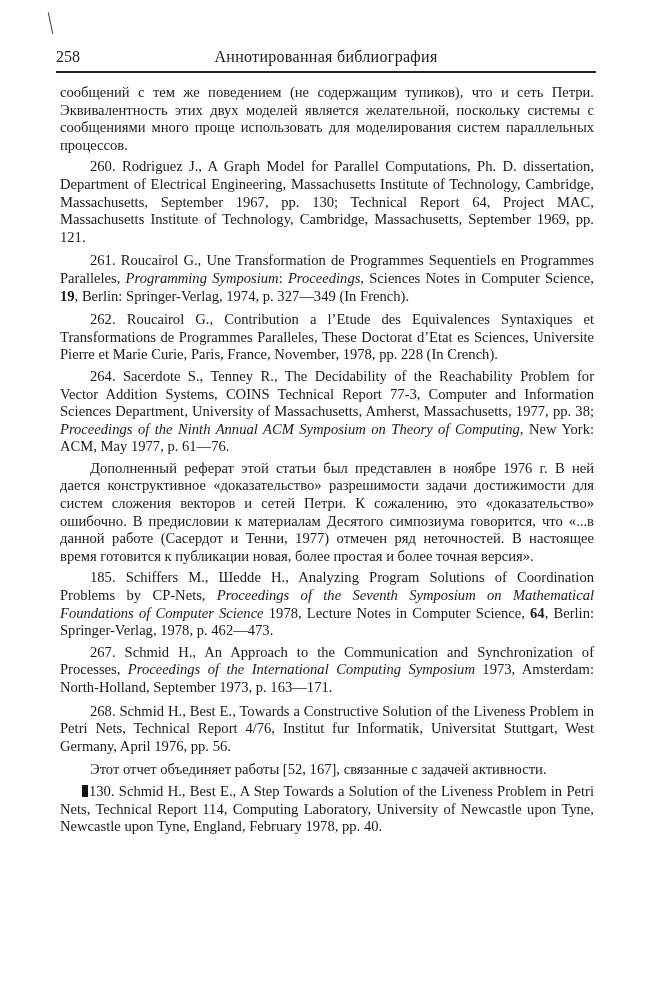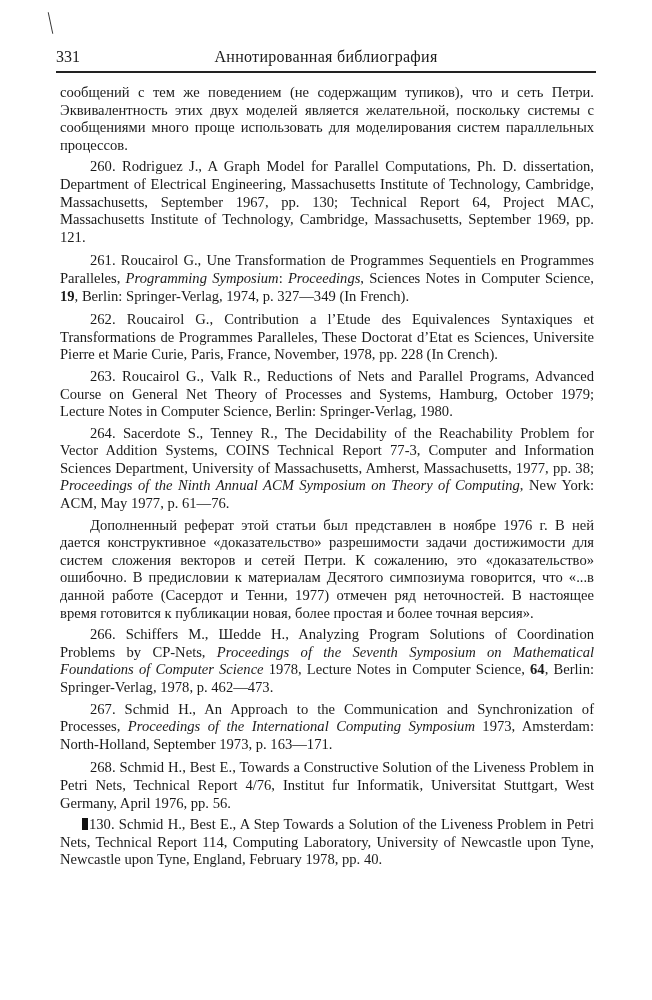--- a/index.html
+++ b/index.html
@@ -22,30 +22,30 @@
   .b { font-weight: bold; }
   .blot { display: inline-block; width: 6px; height: 12px; background: #111; margin-right: 1px;
           vertical-align: -1px; margin-left: -8px; }
 </style>
 </head>
 <body>
 
 <div class="scan-mark"></div>
 
 <div class="header">
-  <span class="page-num">331</span>
+  <span class="page-num">258</span>
   <span class="running-title">Аннотированная библиография</span>
 </div>
 <div class="rule"></div>
 
 <div class="content" id="content">
     <p class="p cont">сообщений с тем же поведением (не содержащим тупиков), что и сеть Петри. Эквивалентность этих двух моделей является желательной, поскольку системы с сообщениями много проще использовать для моделирования систем параллельных процессов.</p>
     <p class="p"><span class="num">260.</span><span> Rodriguez J., A Graph Model for Parallel Computations, Ph. D. dissertation, Department of Electrical Engineering, Massachusetts Institute of Technology, Cambridge, Massachusetts, September 1967, pp. 130; Technical Report 64, Project MAC, Massachusetts Institute of Technology, Cambridge, Massachusetts, September 1969, pp. 121.</span></p>
     <p class="p gap"><span class="num">261.</span><span> Roucairol G., Une Transformation de Programmes Sequentiels en Programmes Paralleles, </span><span class="it">Programming Symposium</span><span>: </span><span class="it">Proceedings</span><span>, Sciences Notes in Computer Science, </span><span class="b">19</span><span>, Berlin: Springer-Verlag, 1974, p. 327—349 (In French).</span></p>
     <p class="p gap"><span class="num">262.</span><span> Roucairol G., Contribution a l’Etude des Equivalences Syntaxiques et Transformations de Programmes Paralleles, These Doctorat d’Etat es Sciences, Universite Pierre et Marie Curie, Paris, France, November, 1978, pp. 228 (In Crench).</span></p>
-    <p class="p"><span class="num">263.</span><span> Roucairol G., Valk R., Reductions of Nets and Parallel Programs, Advanced Course on General Net Theory of Processes and Systems, Hamburg, October 1979; Lecture Notes in Computer Science, Berlin: Springer-Verlag, 1980.</span></p>
     <p class="p"><span class="num">264.</span><span> Sacerdote S., Tenney R., The Decidability of the Reachability Problem for Vector Addition Systems, COINS Technical Report 77-3, Computer and Information Sciences Department, University of Massachusetts, Amherst, Massachusetts, 1977, pp. 38; </span><span class="it">Proceedings of the Ninth Annual ACM Symposium on Theory of Computing</span><span>, New York: ACM, May 1977, p. 61—76.</span></p>
     <p class="p">Дополненный реферат этой статьи был представлен в ноябре 1976 г. В ней дается конструктивное «доказательство» разрешимости задачи достижимости для систем сложения векторов и сетей Петри. К сожалению, это «доказательство» ошибочно. В предисловии к материалам Десятого симпозиума говорится, что «...в данной работе (Сасердот и Тенни, 1977) отмечен ряд неточностей. В настоящее время готовится к публикации новая, более простая и более точная версия».</p>
-    <p class="p"><span class="num">266.</span><span> Schiffers M., Шedde H., Analyzing Program Solutions of Coordination Problems by CP-Nets, </span><span class="it">Proceedings of the Seventh Symposium on Mathematical Foundations of Computer Science</span><span> 1978, Lecture Notes in Computer Science, </span><span class="b">64</span><span>, Berlin: Springer-Verlag, 1978, p. 462—473.</span></p>
+    <p class="p"><span class="num">185.</span><span> Schiffers M., Шedde H., Analyzing Program Solutions of Coordination Problems by CP-Nets, </span><span class="it">Proceedings of the Seventh Symposium on Mathematical Foundations of Computer Science</span><span> 1978, Lecture Notes in Computer Science, </span><span class="b">64</span><span>, Berlin: Springer-Verlag, 1978, p. 462—473.</span></p>
     <p class="p"><span class="num">267.</span><span> Schmid H., An Approach to the Communication and Synchronization of Processes, </span><span class="it">Proceedings of the International Computing Symposium</span><span> 1973, Amsterdam: North-Holland, September 1973, p. 163—171.</span></p>
     <p class="p gap"><span class="num">268.</span><span> Schmid H., Best E., Towards a Constructive Solution of the Liveness Problem in Petri Nets, Technical Report 4/76, Institut fur Informatik, Universitat Stuttgart, West Germany, April 1976, pp. 56.</span></p>
+    <p class="p gap">Этот отчет объединяет работы [52, 167], связанные с задачей активности.</p>
     <p class="p"><span class="blot"></span><span class="num">130.</span><span> Schmid H., Best E., A Step Towards a Solution of the Liveness Problem in Petri Nets, Technical Report 114, Computing Laboratory, University of Newcastle upon Tyne, Newcastle upon Tyne, England, February 1978, pp. 40.</span></p>
   </div>
 
 </body></html>

